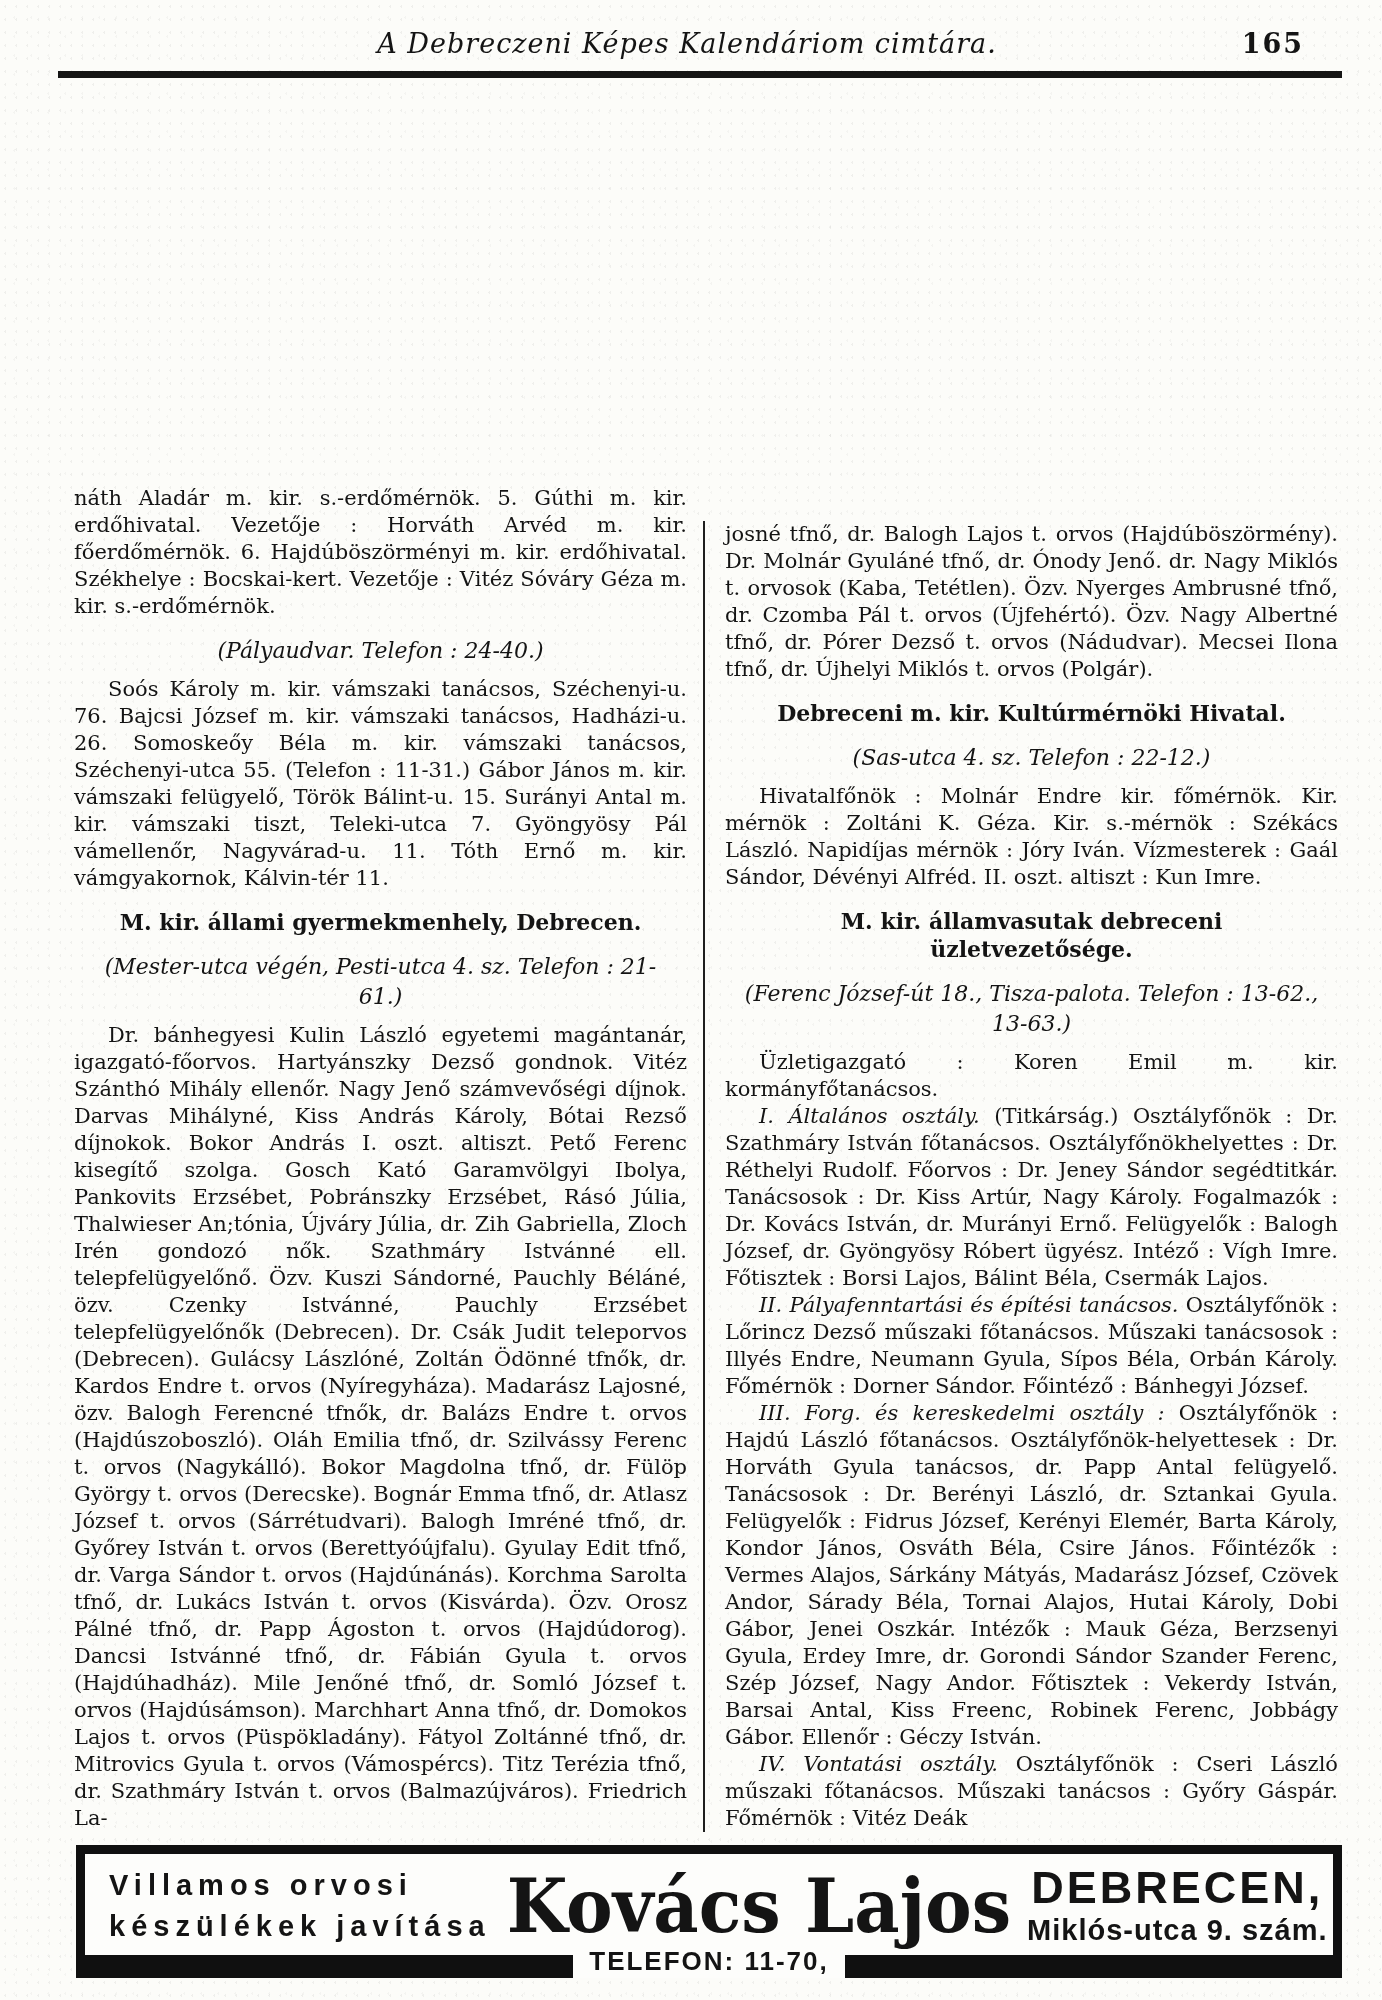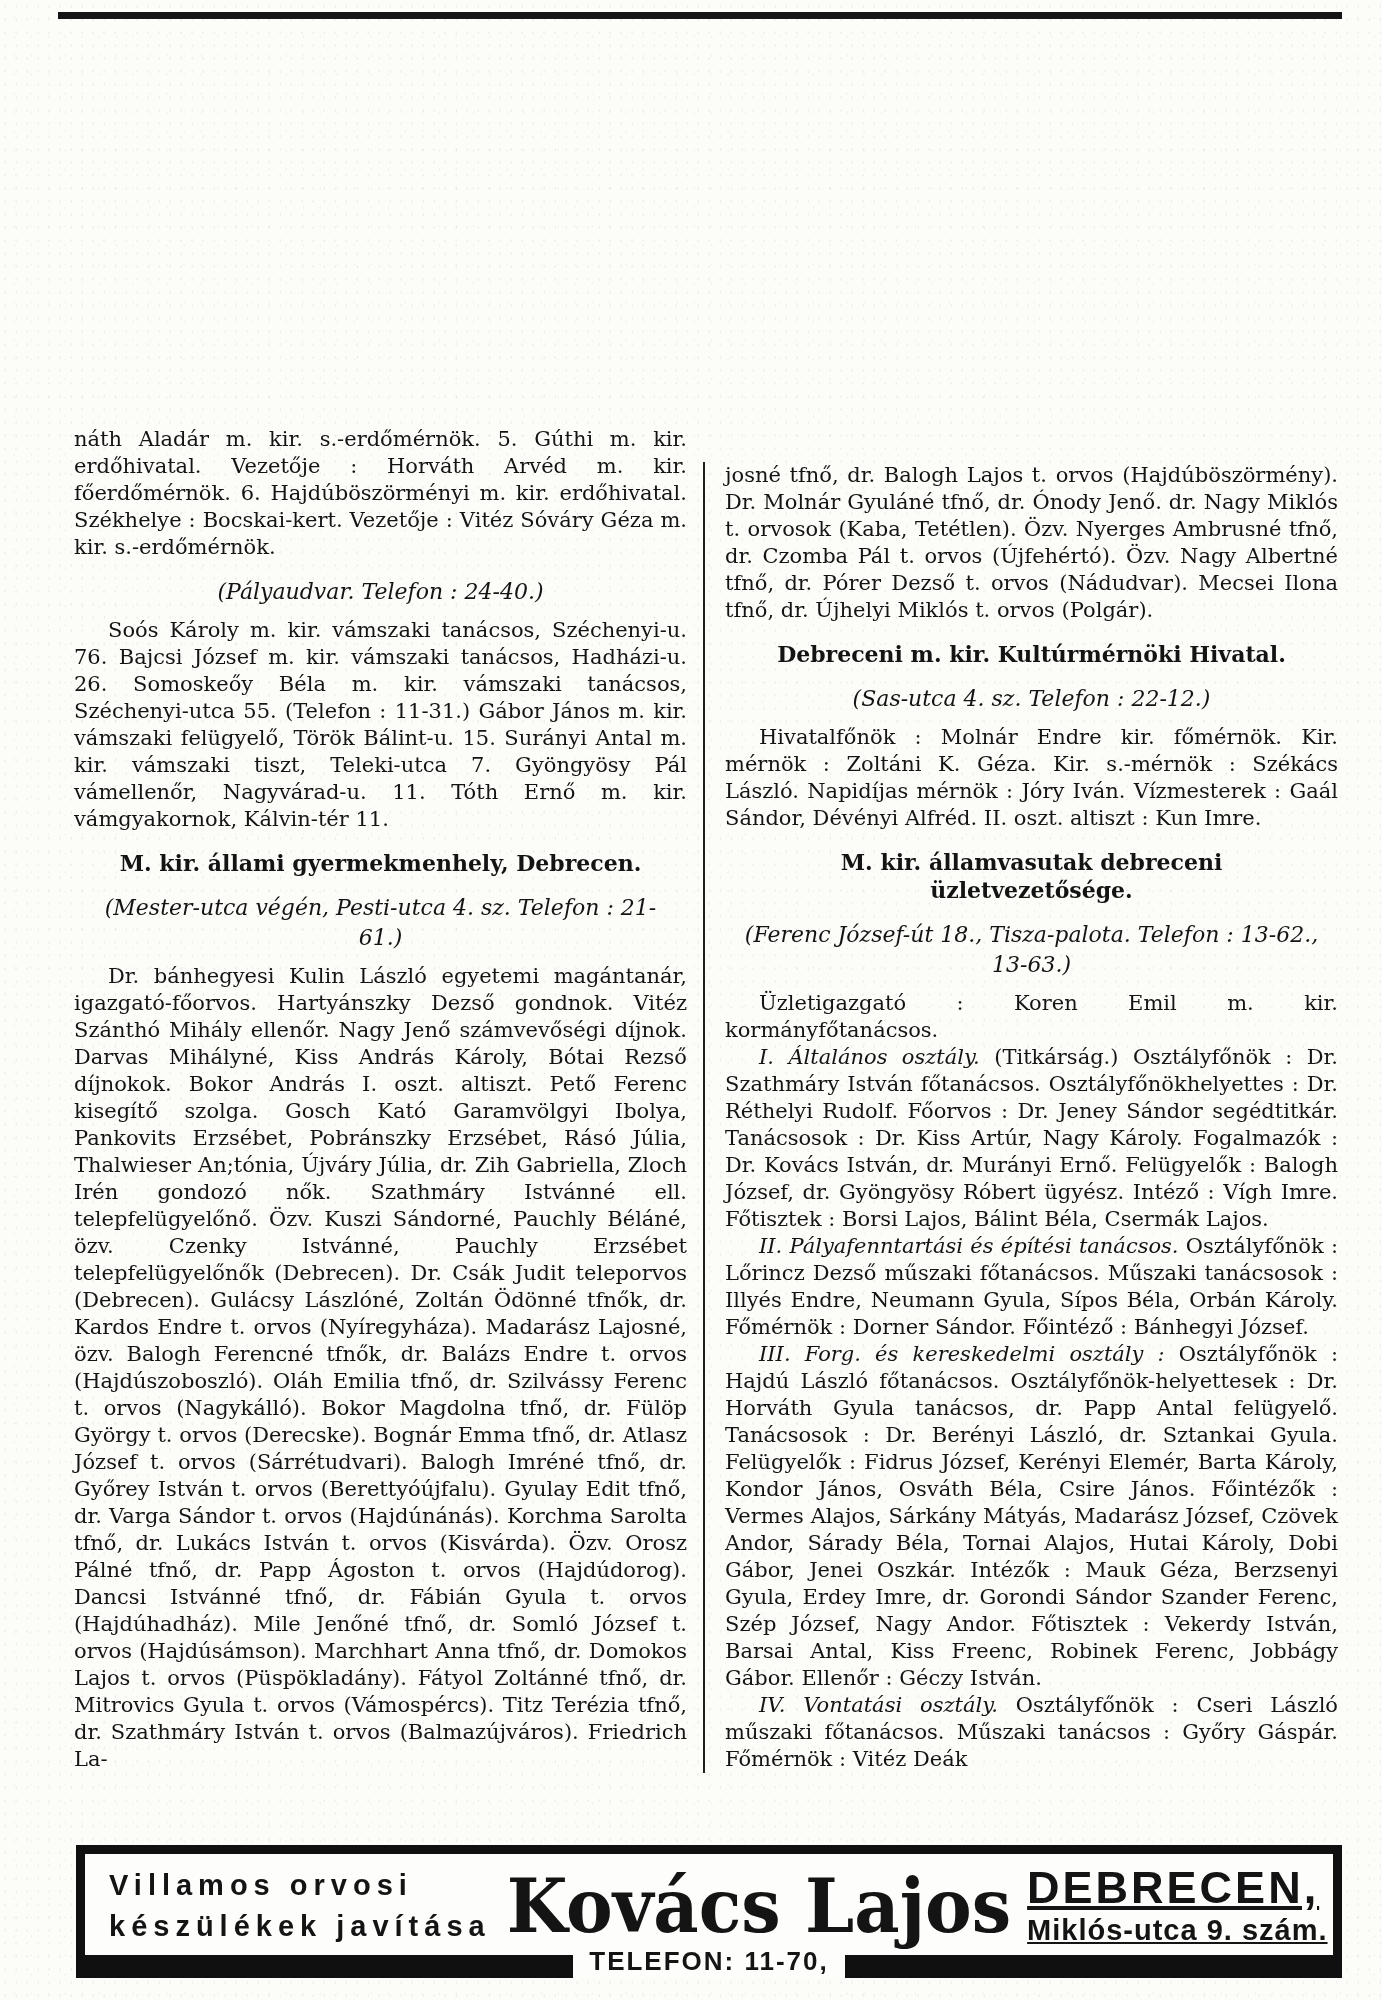--- a/index.html
+++ b/index.html
@@ -79,35 +79,39 @@
     font-weight:bold; font-size:29px; line-height:41px;
     letter-spacing:6px; white-space:nowrap;
   }
   .ad-name {
     flex:1; text-align:center;
     font-family:"DejaVu Serif","Liberation Serif",serif;
     font-weight:bold; font-size:70px; line-height:76px;
     letter-spacing:0px; white-space:nowrap;
     transform:scaleY(1.08);
   }
-  .ad-right { white-space:nowrap; padding-right:6px;text-decoration:underline; }
+  .ad-right { text-align:center; white-space:nowrap; padding-right:6px; }
   .ad-city  { font-weight:bold; font-size:45px; line-height:47px; letter-spacing:3px; }
   .ad-address { font-weight:bold; font-size:29px; line-height:34px; margin-top:2px; letter-spacing:1px; }
   .ad-bar { display:flex; align-items:flex-end; height:27px; }
   .bar-seg { flex:1; height:23px; background:#101010; }
   .ad-tel {
     font-weight:bold; font-size:26px; letter-spacing:2px;
     padding:0 16px; transform:translateY(-1px); white-space:nowrap;
   }
 </style>
 </head>
 <body>
 
 <div class="page">
 
+  <header class="masthead">
+    <span class="title">A Debreczeni Képes Kalendáriom cimtára.</span>
+    <span class="pagenum">165</span>
+  </header>
 
   <div class="rule"></div>
 
   <div class="columns">
     <div class="col left" id="col-left">
         <p class="paragraph">náth Aladár m. kir. s.-erdőmérnök. 5. Gúthi m. kir. erdőhivatal. Vezetője : Horváth Arvéd m. kir. főerdőmérnök. 6. Hajdúböszörményi m. kir. erdőhivatal. Székhelye : Bocskai-kert. Vezetője : Vitéz Sóváry Géza m. kir. s.-erdőmérnök.</p>
         <p class="subheading">(Pályaudvar. Telefon : 24-40.)</p>
         <p class="paragraph indent">Soós Károly m. kir. vámszaki tanácsos, Széchenyi-u. 76. Bajcsi József m. kir. vámszaki tanácsos, Hadházi-u. 26. Somoskeőy Béla m. kir. vámszaki tanácsos, Széchenyi-utca 55. (Telefon : 11-31.) Gábor János m. kir. vámszaki felügyelő, Török Bálint-u. 15. Surányi Antal m. kir. vámszaki tiszt, Teleki-utca 7. Gyöngyösy Pál vámellenőr, Nagyvárad-u. 11. Tóth Ernő m. kir. vámgyakornok, Kálvin-tér 11.</p>
         <p class="heading">M. kir. állami gyermekmenhely, Debrecen.</p>
         <p class="subheading">(Mester-utca végén, Pesti-utca 4. sz. Telefon : 21-61.)</p>

